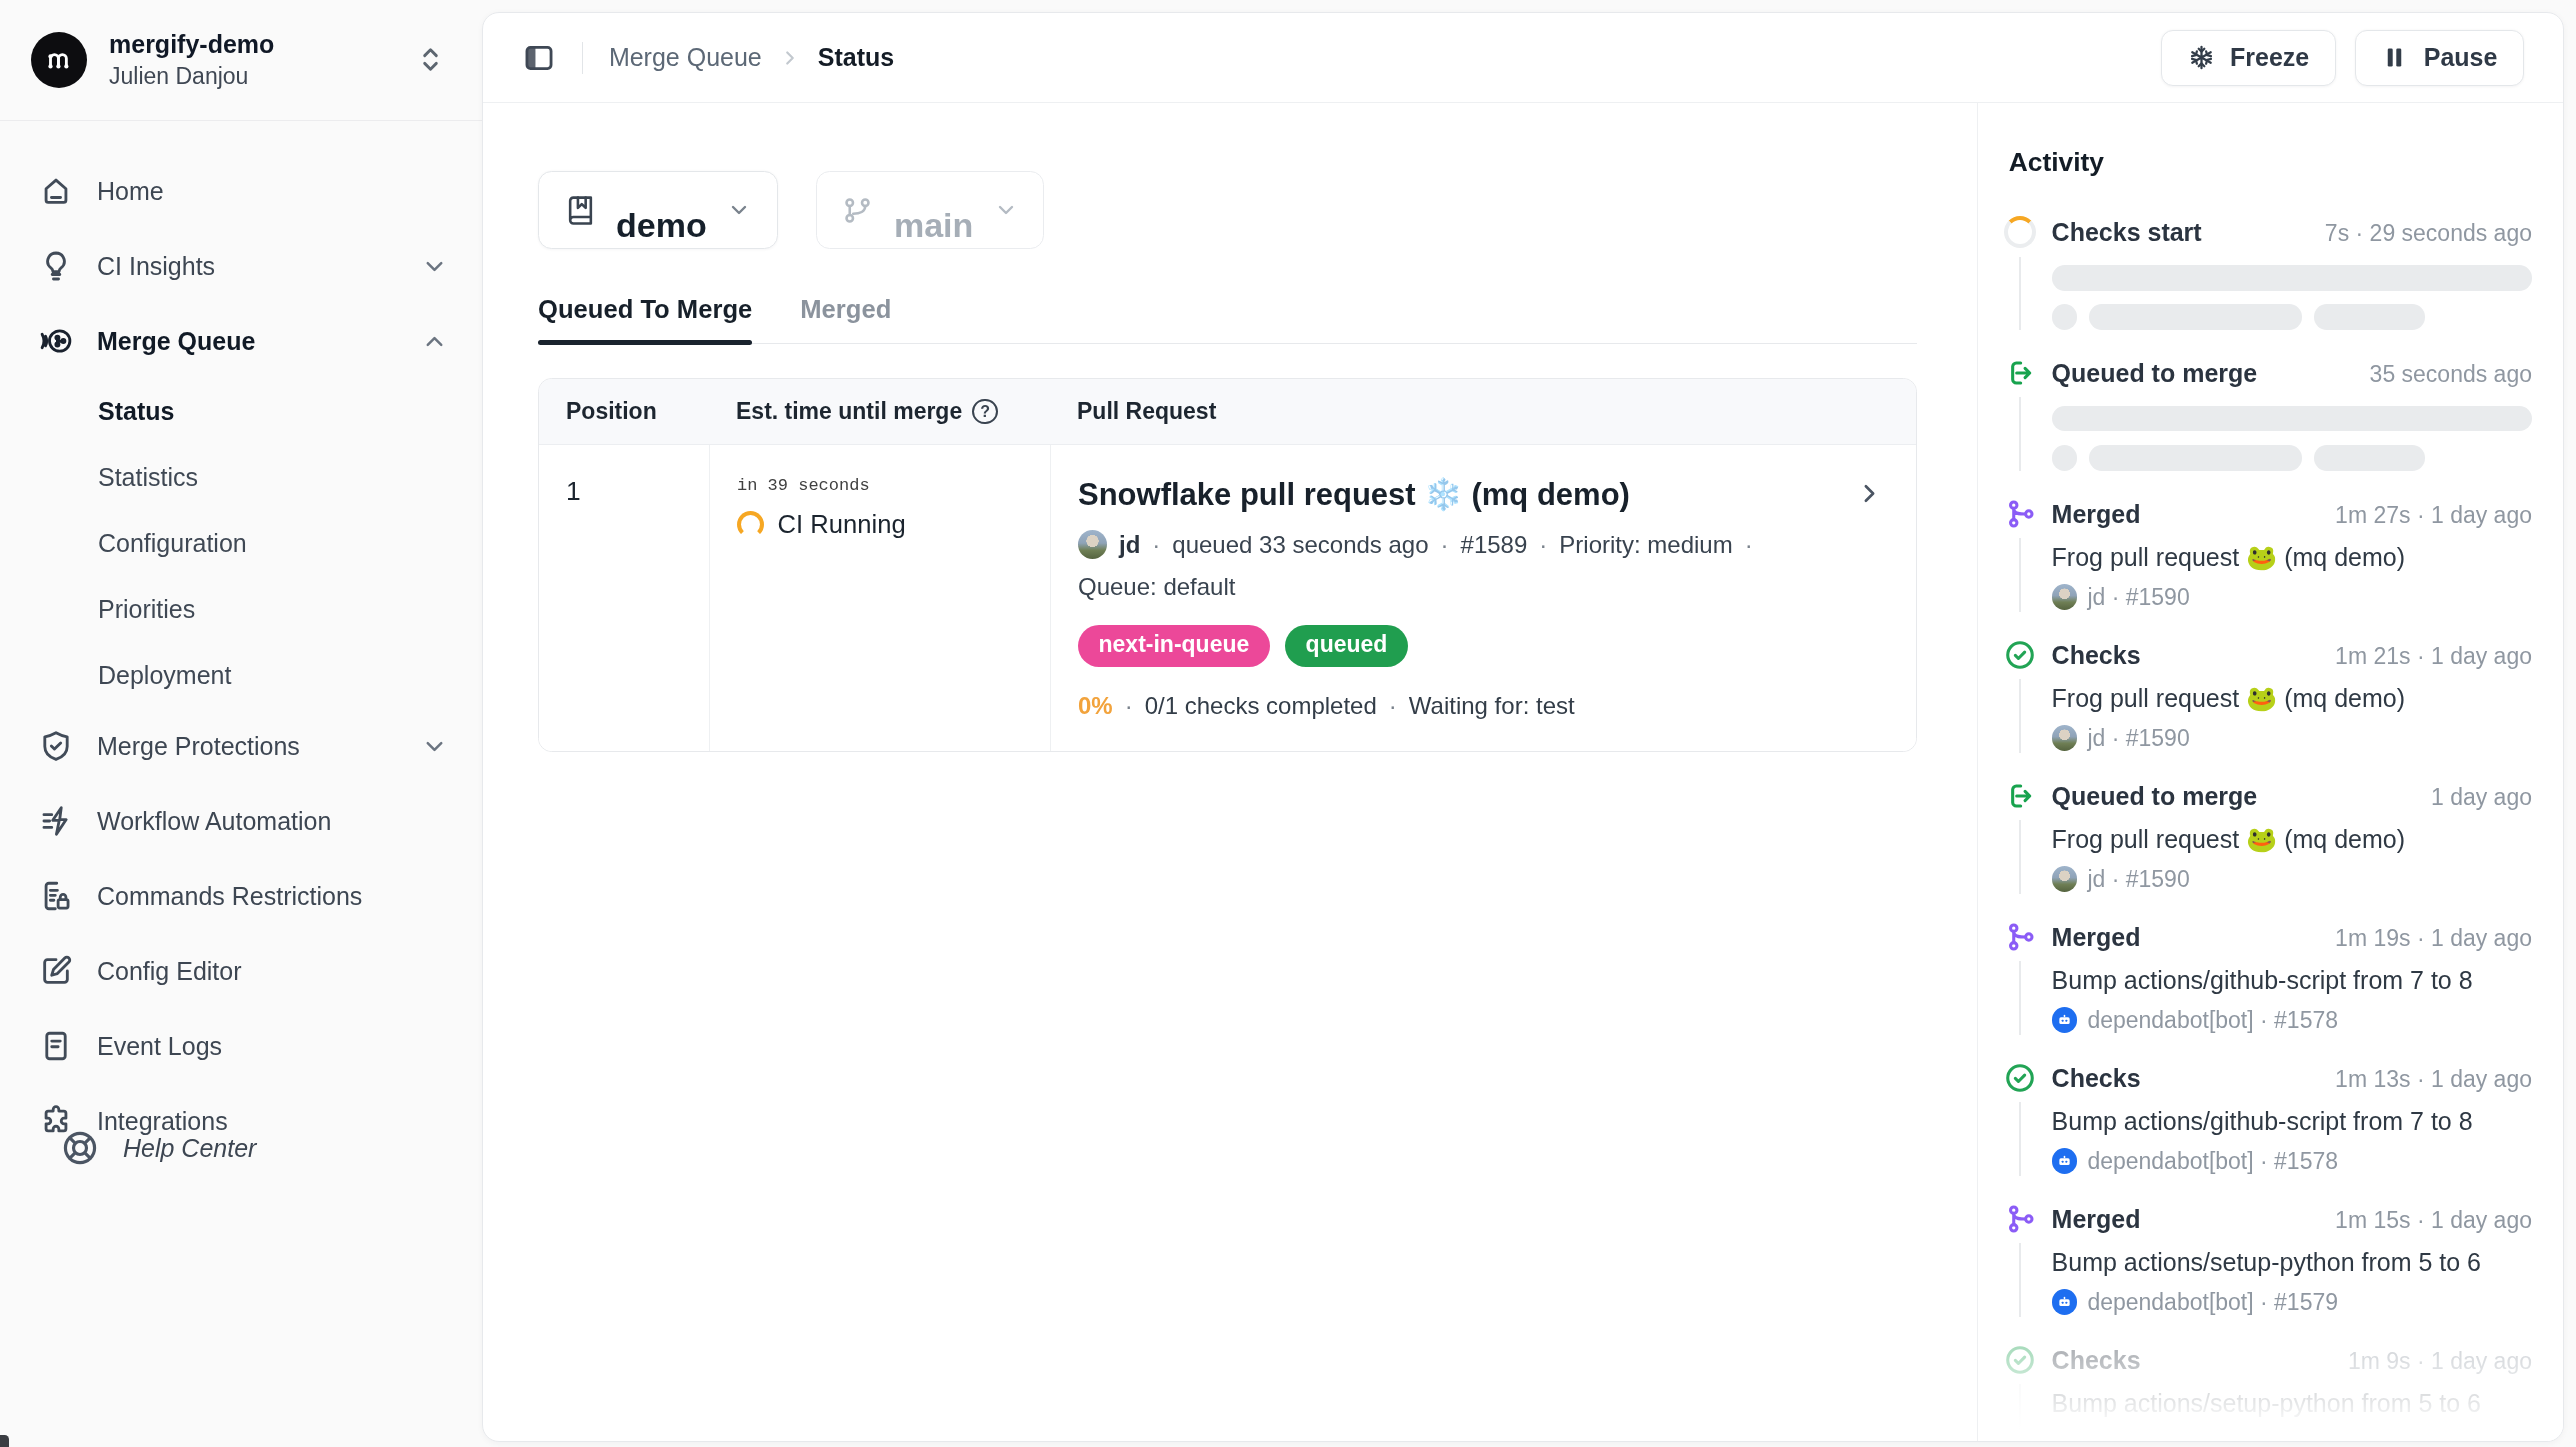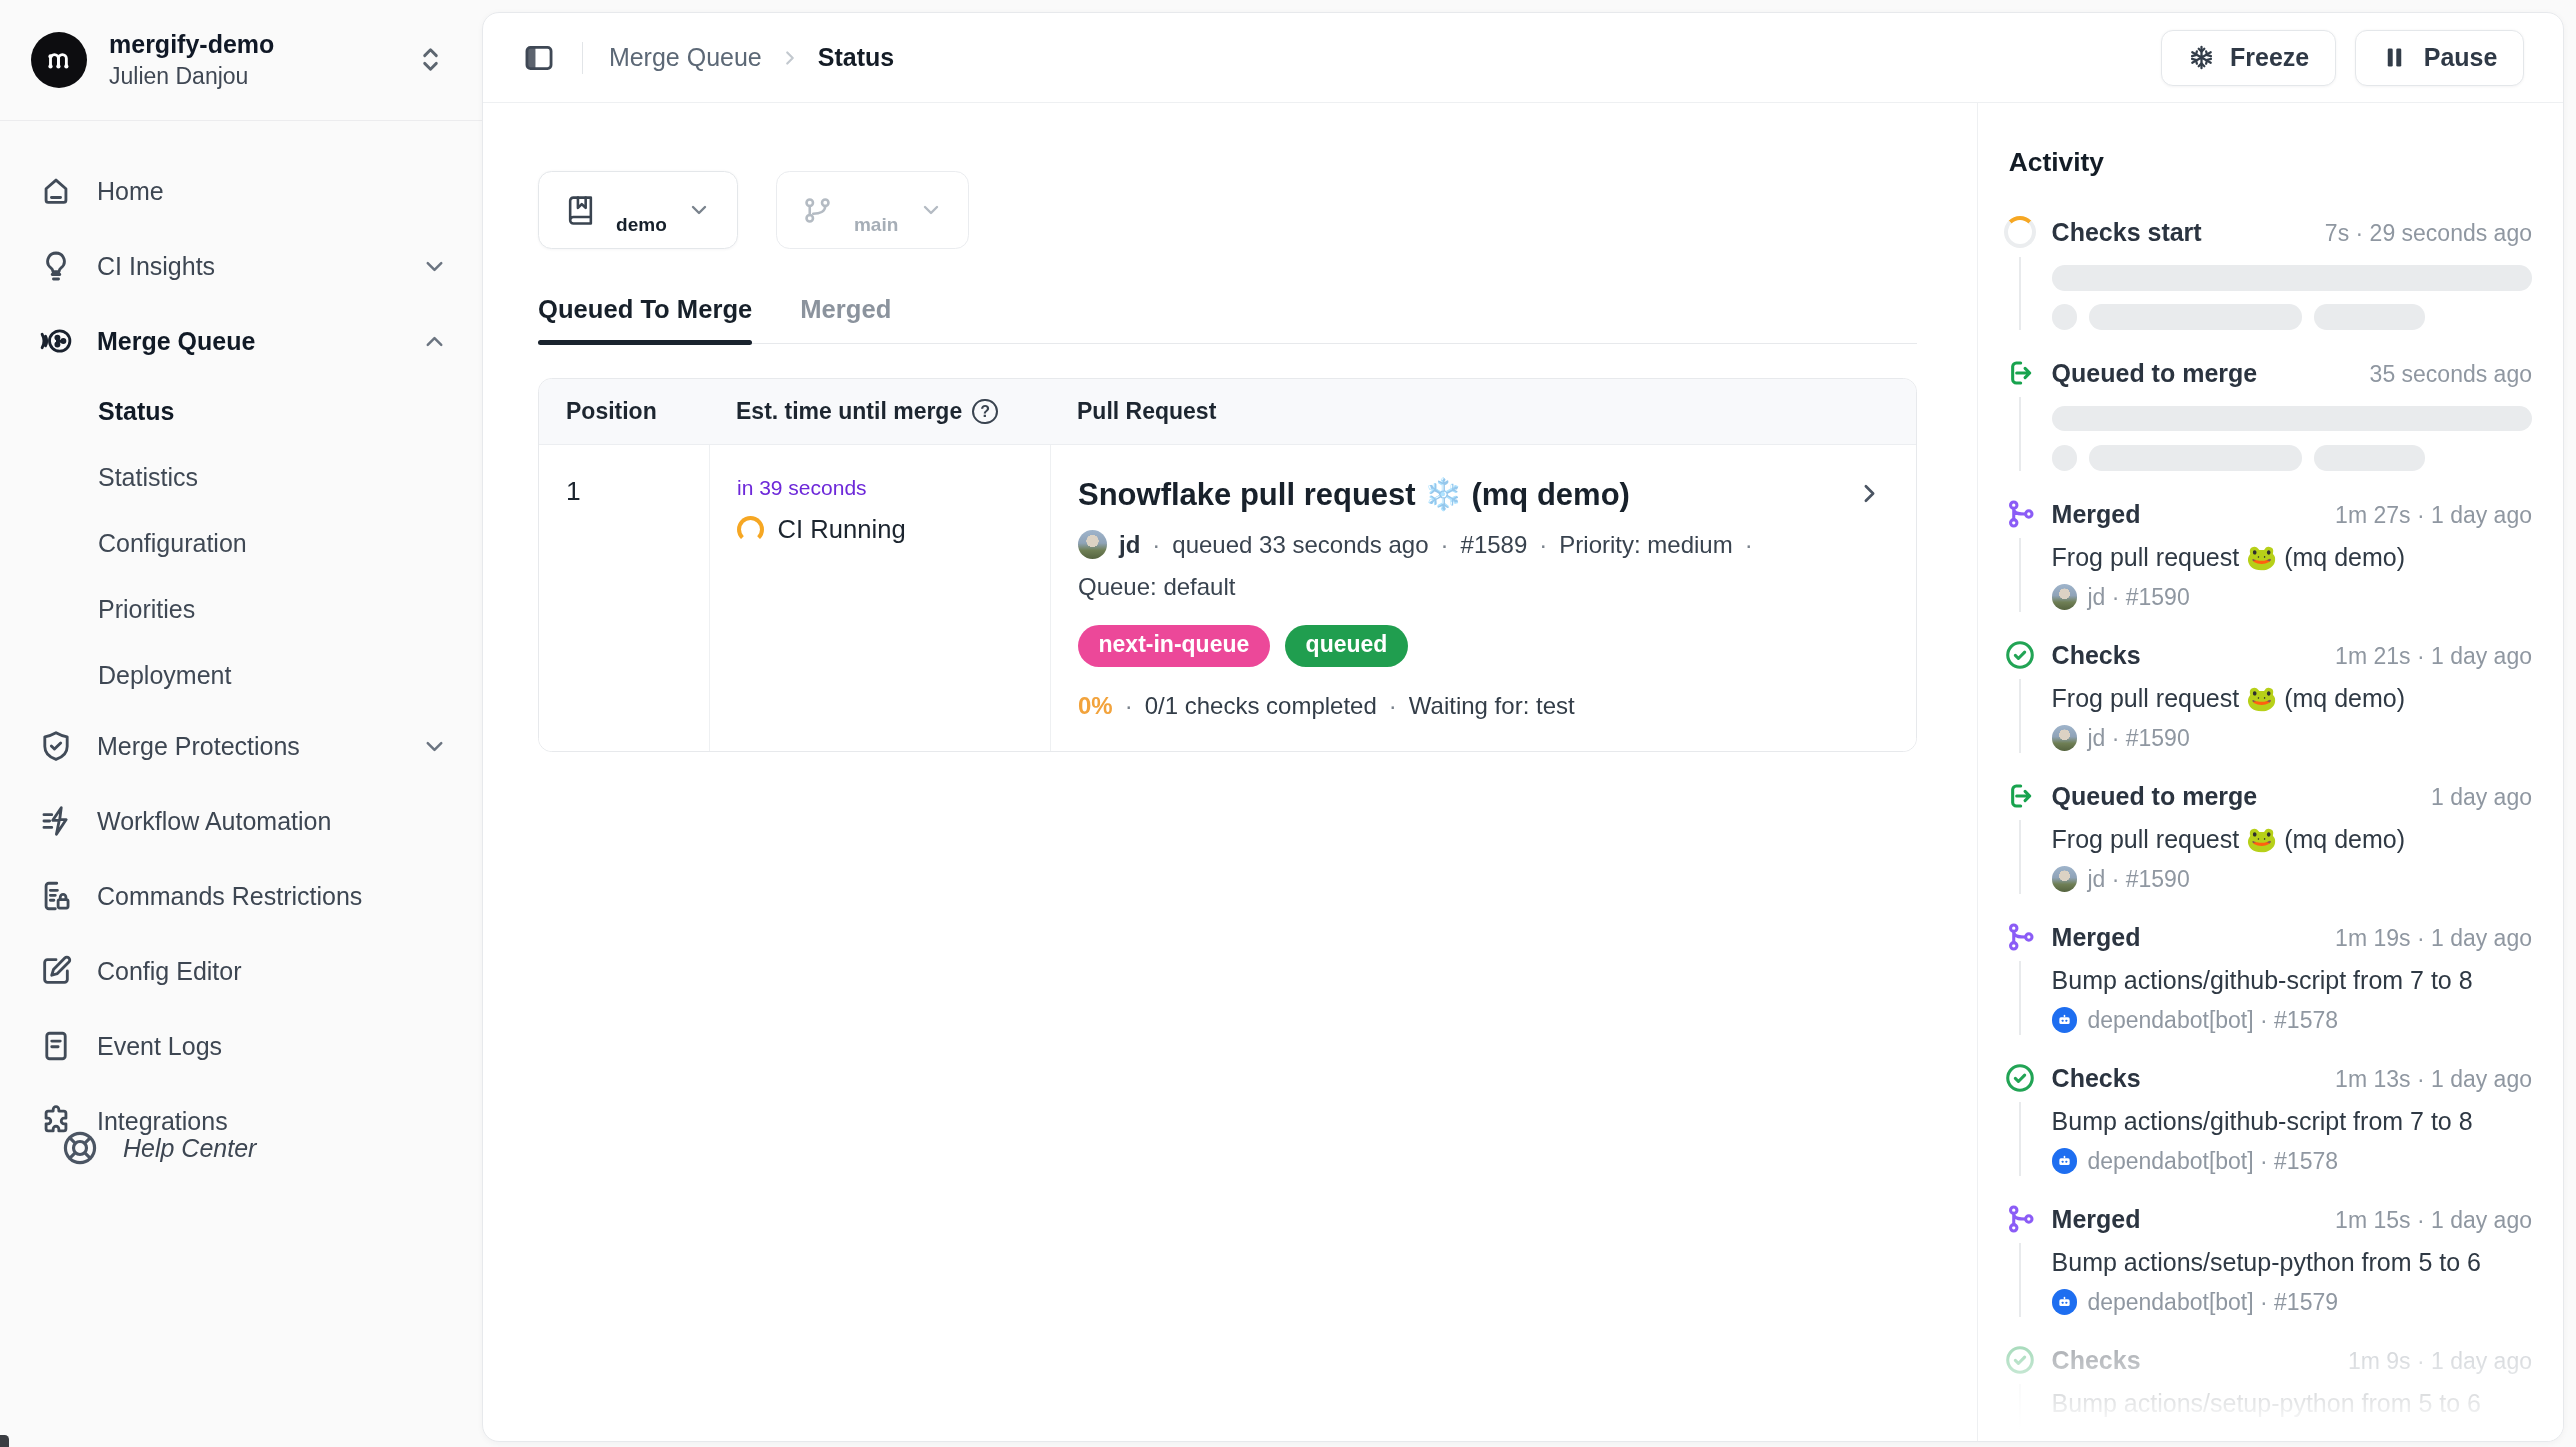--- a/index.html
+++ b/index.html
@@ -52,21 +52,21 @@
   .btn .ic{width:27px;height:27px;color:#333d49;}
 
   .card-body{flex:1;display:flex;min-height:0;}
   .content{flex:1;min-width:0;padding:68px 60px 0 55px;}
 
   
   .filters{display:flex;gap:38px;}
   .select{height:78px;padding:0 25.6px;border:1.7px solid #e4e7ea;border-radius:13.6px;background:#fff;
     box-shadow:0 0.9px 2.6px rgba(16,24,40,.04);display:flex;align-items:center;gap:20.5px;cursor:pointer;}
   .select .ic{width:31px;height:31px;color:#3a4450;}
-  .select .lbl{font-size:19px;font-weight:700;color:#16202b;margin-top:30px;}
+  .select .lbl{font-size:34px;font-weight:700;color:#16202b;margin-top:30px;}
   .select .chev{color:#7a838d;}
   .select.disabled{border-color:#eaecef;box-shadow:none;cursor:default;}
   .select.disabled .ic,.select.disabled .chev{color:#b4bbc3;}
   .select.disabled .lbl{color:#a6aeb7;font-weight:600;}
 
   
   .tabs{margin-top:46px;display:flex;gap:48px;border-bottom:1.7px solid #e7e9ec;}
   .tab{position:relative;padding-bottom:19px;font-size:25.6px;cursor:pointer;}
   .tab.active{font-weight:700;color:#17202a;}
   .tab.active::after{content:'';position:absolute;left:0;right:0;bottom:-1.7px;height:4.3px;
@@ -79,21 +79,21 @@
     border-bottom:1.7px solid #eceef1;height:66px;align-items:center;}
   .t-head > div{padding-left:27px;font-size:23px;font-weight:700;color:#1d2630;
     display:flex;align-items:center;gap:10.2px;}
   .help-circle{width:25.6px;height:25.6px;border:2.1px solid #3a4450;border-radius:50%;
     display:flex;align-items:center;justify-content:center;font-size:16px;font-weight:700;
     color:#3a4450;cursor:pointer;}
   .t-row{display:grid;grid-template-columns:170px 341px 1fr;min-height:230px;background:#fff;cursor:pointer;}
   .t-cell{padding:31px 27px;}
   .t-cell + .t-cell{border-left:1.7px solid #eef0f2;}
   .pos-val{font-size:26.4px;color:#1b242e;}
-  .eta-val{font-size:21px;color:#6d28d9;}
+  .eta-val{font-size:17px;color:#404040;font-family:Liberation Mono, monospace;}
   .ci-line{display:flex;align-items:center;gap:13.6px;margin-top:15.3px;}
   .spinner{width:27px;height:27px;border-radius:50%;border:4.3px solid transparent;
     border-top-color:#f6a723;border-left-color:#f6a723;border-right-color:#f6a723;}
   .ci-text{font-size:25.6px;color:#1b242e;}
   .pr-cell{position:relative;padding-right:94px;}
   .pr-title{font-size:31px;font-weight:600;color:#18212b;}
   .row-chevron{position:absolute;right:32px;top:34px;color:#4b5563;}
   .pr-meta{display:flex;align-items:center;flex-wrap:wrap;gap:12px;margin-top:17px;
     font-size:24px;color:#39434f;}
   .pr-meta .author{font-weight:700;color:#2a333e;}

